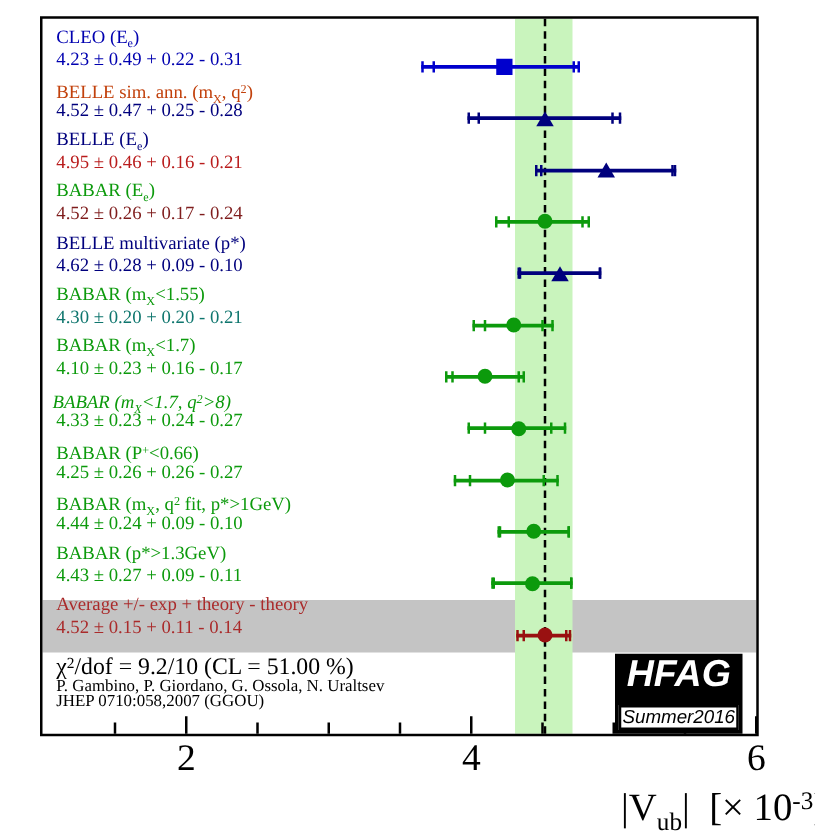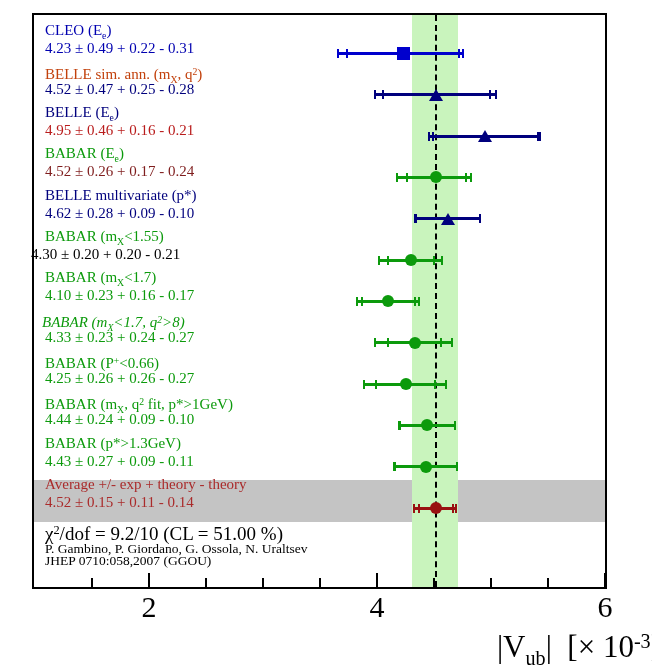--- a/index.html
+++ b/index.html
@@ -69,21 +69,21 @@
       <div class="abs mk-circle" style="left: 410.28px; top: 171.46px; background: rgb(12, 154, 12);"></div>
       <div class="abs row-label" style="left: 25px; top: 187.78px; color: rgb(0, 0, 125);">BELLE multivariate (p*)</div>
       <div class="abs row-value" style="left: 25px; top: 205.78px; color: rgb(0, 0, 125);">4.62 ± 0.28 + 0.09 - 0.10</div>
       <div class="abs ebar" style="left: 393.785px; width: 67.423px; top: 217.28px; background: rgb(0, 0, 125);"></div>
       <div class="abs ecap" style="left: 393.785px; top: 214.28px; background: rgb(0, 0, 125);"></div>
       <div class="abs ecap" style="left: 459.208px; top: 214.28px; background: rgb(0, 0, 125);"></div>
       <div class="abs etick" style="left: 394.76px; top: 214.28px; background: rgb(0, 0, 125);"></div>
       <div class="abs etick" style="left: 458.6px; top: 214.28px; background: rgb(0, 0, 125);"></div>
       <div class="abs mk-triangle" style="left: 420.68px; top: 212.78px; border-bottom: 12px solid rgb(0, 0, 125);"></div>
       <div class="abs row-label" style="left: 25px; top: 229.1px; color: rgb(12, 154, 12);">BABAR (m<sub>X</sub>&lt;1.55)</div>
-      <div class="abs row-value" style="left: 11px; top: 247.1px; color: #000000;">4.30 ± 0.20 + 0.20 - 0.21</div>
+      <div class="abs row-value" style="left: 25px; top: 247.1px; color: #0f766e;">4.30 ± 0.20 + 0.20 - 0.21</div>
       <div class="abs ebar" style="left: 358.14px; width: 65.3041px; top: 258.6px; background: rgb(12, 154, 12);"></div>
       <div class="abs ecap" style="left: 358.14px; top: 255.6px; background: rgb(12, 154, 12);"></div>
       <div class="abs ecap" style="left: 421.444px; top: 255.6px; background: rgb(12, 154, 12);"></div>
       <div class="abs etick" style="left: 367.4px; top: 255.6px; background: rgb(12, 154, 12);"></div>
       <div class="abs etick" style="left: 413px; top: 255.6px; background: rgb(12, 154, 12);"></div>
       <div class="abs mk-circle" style="left: 385.2px; top: 254.1px; background: rgb(12, 154, 12);"></div>
       <div class="abs row-label" style="left: 25px; top: 270.42px; color: rgb(12, 154, 12);">BABAR (m<sub>X</sub>&lt;1.7)</div>
       <div class="abs row-value" style="left: 25px; top: 288.42px; color: rgb(12, 154, 12);">4.10 ± 0.23 + 0.16 - 0.17</div>
       <div class="abs ebar" style="left: 335.795px; width: 64.5451px; top: 299.92px; background: rgb(12, 154, 12);"></div>
       <div class="abs ecap" style="left: 335.795px; top: 296.92px; background: rgb(12, 154, 12);"></div>
@@ -148,13 +148,17 @@
       <div class="abs tick-label" style="left: 129px; top: 592px;">2</div>
       <div class="abs tick-label" style="left: 357px; top: 592px;">4</div>
       <div class="abs tick-label" style="left: 585px; top: 592px;">6</div>
     </div>
   <div id="footer">
       <div class="abs footer-line" style="left: 25px; top: 524px; font-size: 19px; line-height: 13px;">χ<sup>2</sup>/dof = 9.2/10 (CL = 51.00 %)</div>
       <div class="abs footer-line" style="left: 25px; top: 542px; font-size: 13.5px; line-height: 13px;">P. Gambino, P. Giordano, G. Ossola, N. Uraltsev</div>
       <div class="abs footer-line" style="left: 25px; top: 554px; font-size: 13.5px; line-height: 13px;">JHEP 0710:058,2007 (GGOU)</div>
     </div>
   <div class="abs axis-title" id="axis-title" style="right: 11px; top: 624px;">|V<sub>ub</sub>|  [× 10<sup>-3</sup>]</div>
+  <div class="abs logo">
+    <div class="logo-title">HFAG</div>
+    <div class="logo-sub">Summer2016</div>
+  </div>
 </div>
 
 </body></html>

